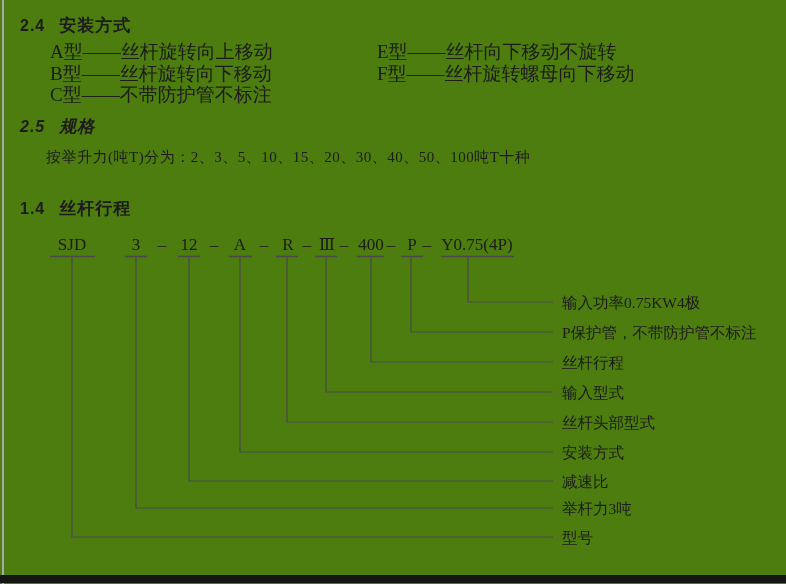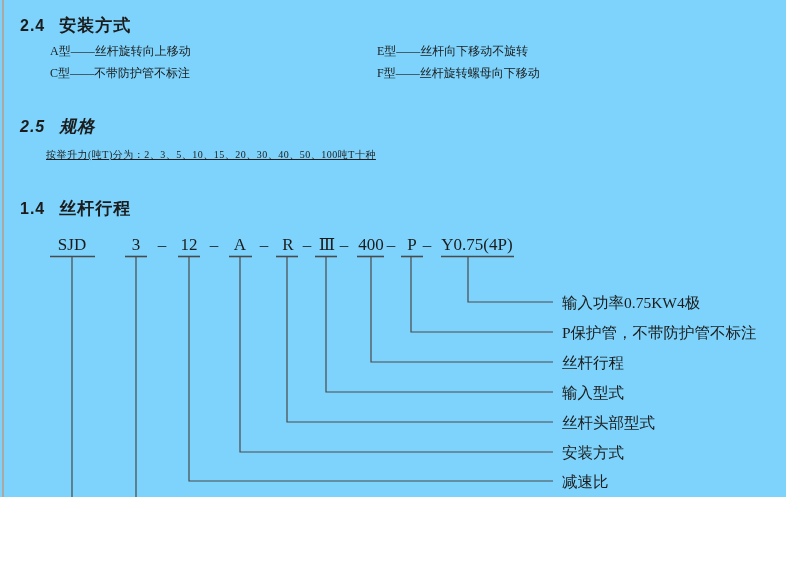--- a/index.html
+++ b/index.html
@@ -1,19 +1,19 @@
 <!DOCTYPE html>
 <html><head>
 <meta charset="utf-8">
 <style>
   html,body{margin:0;padding:0;}
   .page{
     position:relative;
-    width:786px;height:497px;
-    background:#7dd3fc;
+    width:786px;height:584px;
+    background:#4d7c0f;
     overflow:hidden;
     font-family:"Liberation Serif","DejaVu Serif",serif;
     color:#1c1c1c;
   }
   .left-edge{
     position:absolute;left:2px;top:0;bottom:0;
     width:2px;background:#a9a9a5;
   }
   .bottom-bar{
     position:absolute;left:0;top:575px;
@@ -22,27 +22,27 @@
   .sec-heading{
     position:absolute;left:20px;
     font-family:"Liberation Sans","DejaVu Sans",sans-serif;
     font-weight:bold;
     white-space:nowrap;
   }
   .sec-heading .num{font-size:16px;letter-spacing:1px;}
   .sec-heading .ttl{font-size:17px;margin-left:14px;letter-spacing:1px;}
   .type-col{
     position:absolute;
-    font-size:12px;line-height:21.5px;
+    font-size:19px;line-height:21.5px;
     white-space:nowrap;
   }
   .type-col div{height:21.5px;}
   .spec-body{
     position:absolute;left:46px;top:148px;
-    font-size:10px;white-space:nowrap;letter-spacing:0.5px;text-decoration:underline;
+    font-size:15px;white-space:nowrap;letter-spacing:0.5px;
   }
   svg.diagram{position:absolute;left:0;top:0;}
   svg.diagram text{
     font-family:"Liberation Serif","DejaVu Serif",serif;
     fill:#1c1c1c;
   }
   .code-txt{font-size:17px;}
   .label-txt{font-size:15.5px;}
 </style>
 </head>
@@ -51,20 +51,21 @@
 <div class="page">
 
   <div class="left-edge"></div>
   <div class="bottom-bar"></div>
 
   <div class="sec-heading" style="top:14px;">
     <span class="num">2.4</span><span class="ttl">安装方式</span>
   </div>
   <div class="type-col" style="left:50px;top:41px;">
     <div>A型——丝杆旋转向上移动</div>
+    <div>B型——丝杆旋转向下移动</div>
     <div>C型——不带防护管不标注</div>
   </div>
   <div class="type-col" style="left:377px;top:41px;">
     <div>E型——丝杆向下移动不旋转</div>
     <div>F型——丝杆旋转螺母向下移动</div>
   </div>
 
   <div class="sec-heading" style="top:115px;font-style:italic;">
     <span class="num">2.5</span><span class="ttl">规格</span>
   </div>

